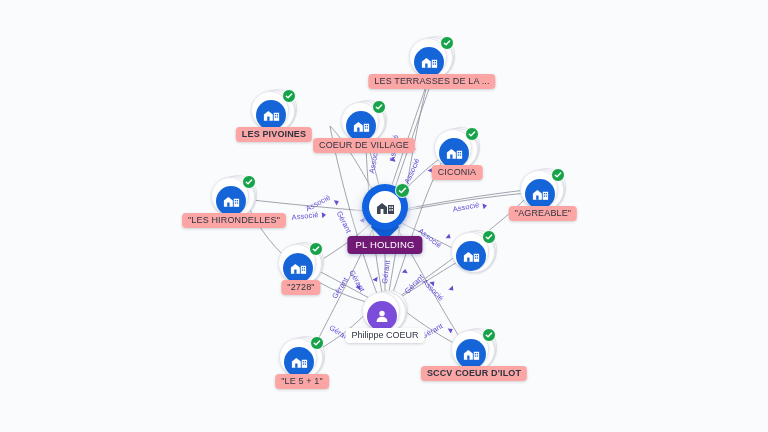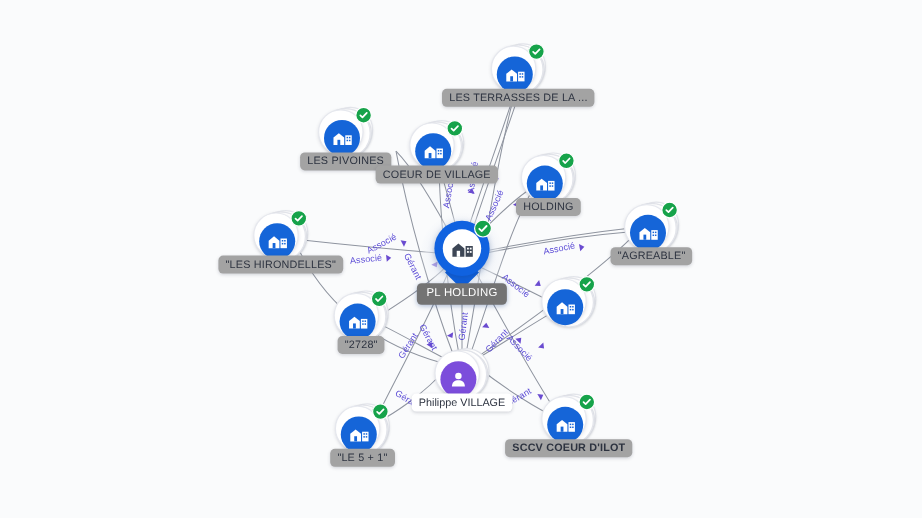--- a/index.html
+++ b/index.html
@@ -92,21 +92,21 @@
     justify-content: center;
     z-index: 4;
   }
   .check-badge svg { display: block; }
 
   .node-label {
     position: absolute;
     top: 40px;
     left: 50%;
     transform: translateX(-50%);
-    background: #a3a3a3;
+    background: #fca5a5;
     border-radius: 4px;
     padding: 2px 6px 3px 6px;
     font-size: 9px;
     color: #2d3340;
     white-space: nowrap;
     box-shadow: 0 1px 3px rgba(40,45,70,.20);
     letter-spacing: .15px;
   }
 
   
@@ -157,21 +157,21 @@
     border-radius: 50%;
     background: #16a34a;
     border: 1.6px solid #ffffff;
     display: flex; align-items: center; justify-content: center;
     z-index: 5;
   }
   .central-label {
     position: absolute;
     top: 52px; left: 50%;
     transform: translateX(-50%);
-    background: #737373;
+    background: #701a75;
     color: #ffffff;
     border-radius: 4px;
     padding: 3px 8px 4px 8px;
     font-size: 9.5px;
     white-space: nowrap;
     box-shadow: 0 1px 4px rgba(20,60,130,.35);
     letter-spacing: .2px;
   }
   .person-label-plain {
     position: absolute;
@@ -274,21 +274,21 @@
             </div>
           </div>
           <div class="check-badge">
             <svg width="8" height="8" viewBox="0 0 10 10">
               <path d="M1.6 5.2 L3.8 7.3 L8.3 2.6" stroke="#ffffff" stroke-width="1.8" fill="none" stroke-linecap="round" stroke-linejoin="round"></path>
             </svg>
           </div>
         </div>
         <div class="node-label">LES TERRASSES DE LA ...</div>
       </div>
-      <div class="node" style="left: 288px; top: 110px;">
+      <div class="node" style="left: 274px; top: 110px; font-weight: bold;">
         <div class="node-stack">
           <div class="stack-sheet sheet-c"></div>
           <div class="stack-sheet sheet-b"></div>
           <div class="stack-sheet sheet-a"></div>
           <div class="disc">
             <div class="glyph-circle">
               <svg width="17" height="14" viewBox="0 0 19 15">
                 <path d="M1 14 L1 7 L6 3 L11 7 L11 14 Z" fill="#ffffff"></path>
                 <rect x="12" y="5" width="6" height="9" fill="#ffffff"></rect>
                 <rect x="13.2" y="6.4" width="1.4" height="1.4" fill="#1565d8"></rect>
@@ -350,21 +350,21 @@
                 <rect x="4.7" y="9.2" width="2.6" height="4.8" fill="#1565d8"></rect>
               </svg>
             </div>
           </div>
           <div class="check-badge">
             <svg width="8" height="8" viewBox="0 0 10 10">
               <path d="M1.6 5.2 L3.8 7.3 L8.3 2.6" stroke="#ffffff" stroke-width="1.8" fill="none" stroke-linecap="round" stroke-linejoin="round"></path>
             </svg>
           </div>
         </div>
-        <div class="node-label">HOLDING</div>
+        <div class="node-label">CICONIA</div>
       </div>
       <div class="node" style="left: 543px; top: 189px;">
         <div class="node-stack">
           <div class="stack-sheet sheet-c"></div>
           <div class="stack-sheet sheet-b"></div>
           <div class="stack-sheet sheet-a"></div>
           <div class="disc">
             <div class="glyph-circle">
               <svg width="17" height="14" viewBox="0 0 19 15">
                 <path d="M1 14 L1 7 L6 3 L11 7 L11 14 Z" fill="#ffffff"></path>
@@ -521,21 +521,21 @@
           <div class="stack-sheet sheet-a"></div>
           <div class="disc">
             <div class="glyph-circle">
               <svg width="16" height="16" viewBox="0 0 16 16">
                 <circle cx="8" cy="5.4" r="2.7" fill="#ffffff"></circle>
                 <path d="M2.6 14 C2.6 10.4 5 8.8 8 8.8 C11 8.8 13.4 10.4 13.4 14 Z" fill="#ffffff"></path>
               </svg>
             </div>
           </div>
         </div>
-        <div class="person-label-plain">Philippe VILLAGE</div>
+        <div class="person-label-plain">Philippe COEUR</div>
       </div>
     </div>
 
   <div class="node central" id="central-node" style="left: 385px; top: 212px;">
     <div class="pin-halo"></div>
     <div class="pin">
       <div class="pin-tip"></div>
       <div class="pin-body"></div>
       <div class="pin-inner">
         <svg width="19" height="15" viewBox="0 0 19 15">

